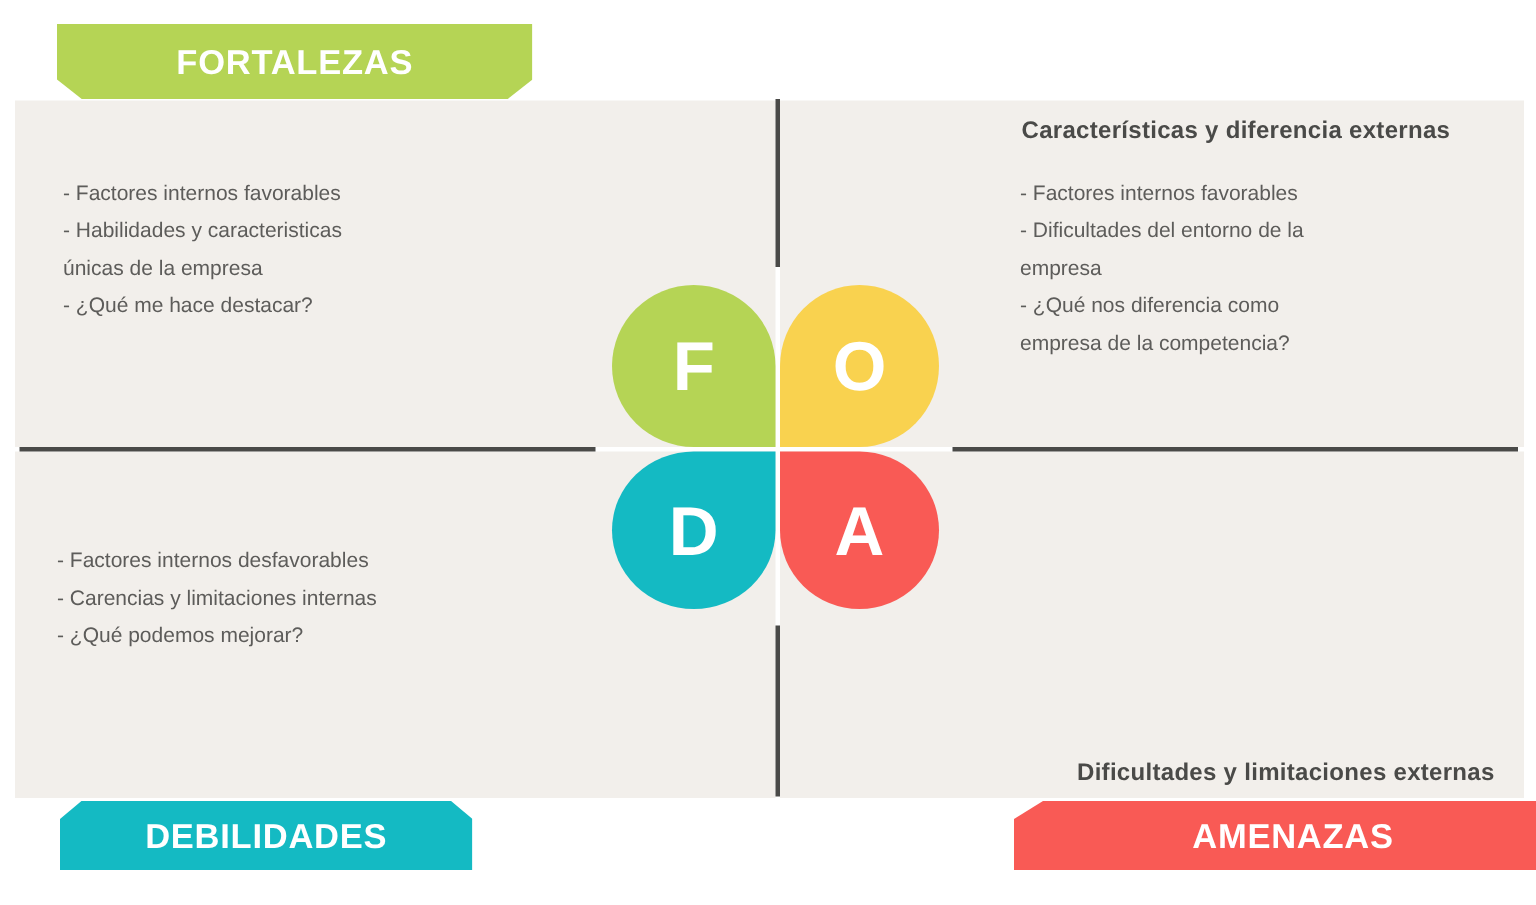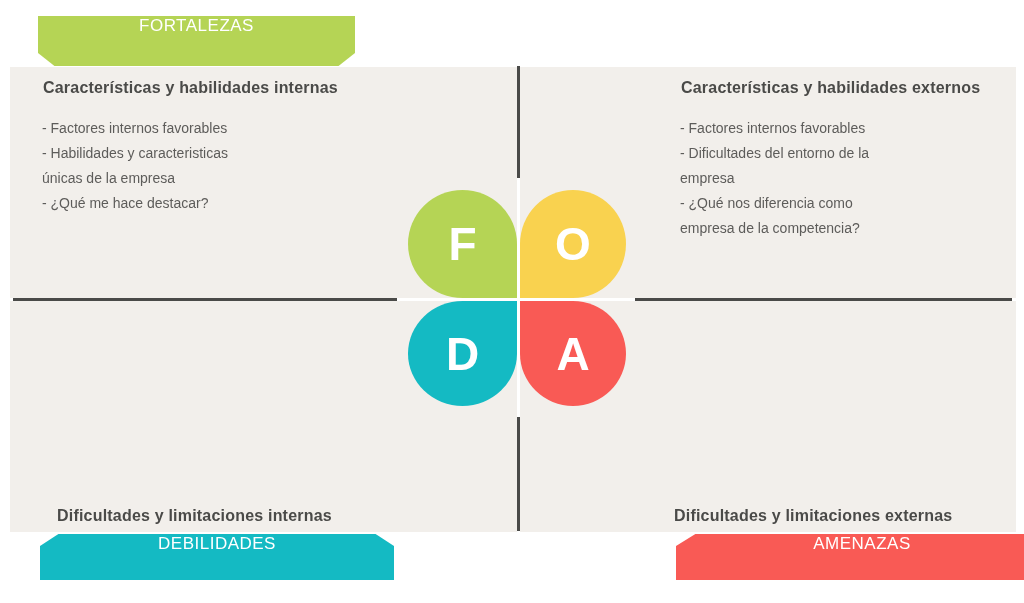--- a/index.html
+++ b/index.html
@@ -13,39 +13,39 @@
   .panel-bl { left:10px;  top:301px; width:507px; height:231px; }
   .panel-br { left:520px; top:301px; width:496px; height:231px; }
 
   .divider { position:absolute; background:var(--line, #4a4a48); }
   .div-v-top    { left:516.5px; top:66px;    width:3px;   height:112px; }
   .div-v-bottom { left:516.5px; top:417px;   width:3px;   height:114px; }
   .div-h-left   { left:13px;    top:297.5px; width:384px; height:3px; }
   .div-h-right  { left:635px;   top:297.5px; width:377px; height:3px; }
 
   .banner {
-    position:absolute; display:flex; align-items:flex-start; justify-content:center;
-    color:var(--banner_text, #ffffff); font-weight:normal; font-size:17px;
+    position:absolute; display:flex; align-items:center; justify-content:center;
+    color:var(--banner_text, #ffffff); font-weight:bold; font-size:23px;
     letter-spacing:0.5px; z-index:3;
   }
   .banner.top    { clip-path: polygon(0 0, 100% 0, 100% 74%, 94.8% 100%, 5.2% 100%, 0 74%); }
   .banner.bottom { clip-path: polygon(5.2% 0, 94.8% 0, 100% 26%, 100% 100%, 0 100%, 0 26%); }
   .banner-fortalezas    { left:38px;  top:16px;  width:317px; height:50px; background:var(--green, #b5d455); }
   .banner-oportunidades { left:675px; top:16px;  width:317px; height:50px; background:var(--yellow, #f9d24f); }
-  .banner-debilidades   { left:40px;  top:534px; width:354px; height:46px; background:var(--teal, #14bac3); }
+  .banner-debilidades   { left:40px;  top:534px; width:275px; height:46px; background:var(--teal, #14bac3); }
   .banner-amenazas      { left:676px; top:534px; width:372px; height:46px; background:var(--red, #f95a55); }
 
   .heading {
     position:absolute; font-weight:bold; font-size:16px; white-space:nowrap;
     color:var(--heading_text, #4a4a48); letter-spacing:0.2px;
   }
   .heading-tl { left:43px;  top:79px; }
   .heading-tr { left:681px; top:79px; }
   .footer-bl  { left:57px;  top:507px; }
-  .footer-br  { left:674px; top:507px; }
+  .footer-br  { left:718px; top:507px; }
 
   .bodytext {
     position:absolute; font-size:14px; line-height:25px; white-space:pre-line;
     color:var(--body_text, #5d5c5a);
   }
   .body-tl { left:42px;  top:116px; }
   .body-tr { left:680px; top:116px; }
   .body-bl { left:38px;  top:361px; }
   .body-br { left:680px; top:361px; }
 
@@ -76,34 +76,35 @@
   <div class="banner top banner-fortalezas">
     <span>FORTALEZAS</span>
   </div>
   <div class="banner bottom banner-debilidades">
     <span>DEBILIDADES</span>
   </div>
   <div class="banner bottom banner-amenazas">
     <span>AMENAZAS</span>
   </div>
 
-  <div class="heading heading-tl">Características y habilidades internas</div>
   <div class="bodytext body-tl">- Factores internos favorables
 - Habilidades y caracteristicas
 únicas de la empresa
 - ¿Qué me hace destacar?</div>
 
-  <div class="heading heading-tr">Características y habilidades externos</div>
+  <div class="heading heading-tr">Características y diferencia externas</div>
   <div class="bodytext body-tr">- Factores internos favorables
 - Dificultades del entorno de la
 empresa
 - ¿Qué nos diferencia como
 empresa de la competencia?</div>
 
-  <div class="heading footer-bl">Dificultades y limitaciones internas</div>
+  <div class="bodytext body-bl">- Factores internos desfavorables
+- Carencias y limitaciones internas
+- ¿Qué podemos mejorar?</div>
 
   <div class="heading footer-br">Dificultades y limitaciones externas</div>
 
   <div class="petal petal-f">
     <span>F</span>
   </div>
   <div class="petal petal-o">
     <span>O</span>
   </div>
   <div class="petal petal-d">

